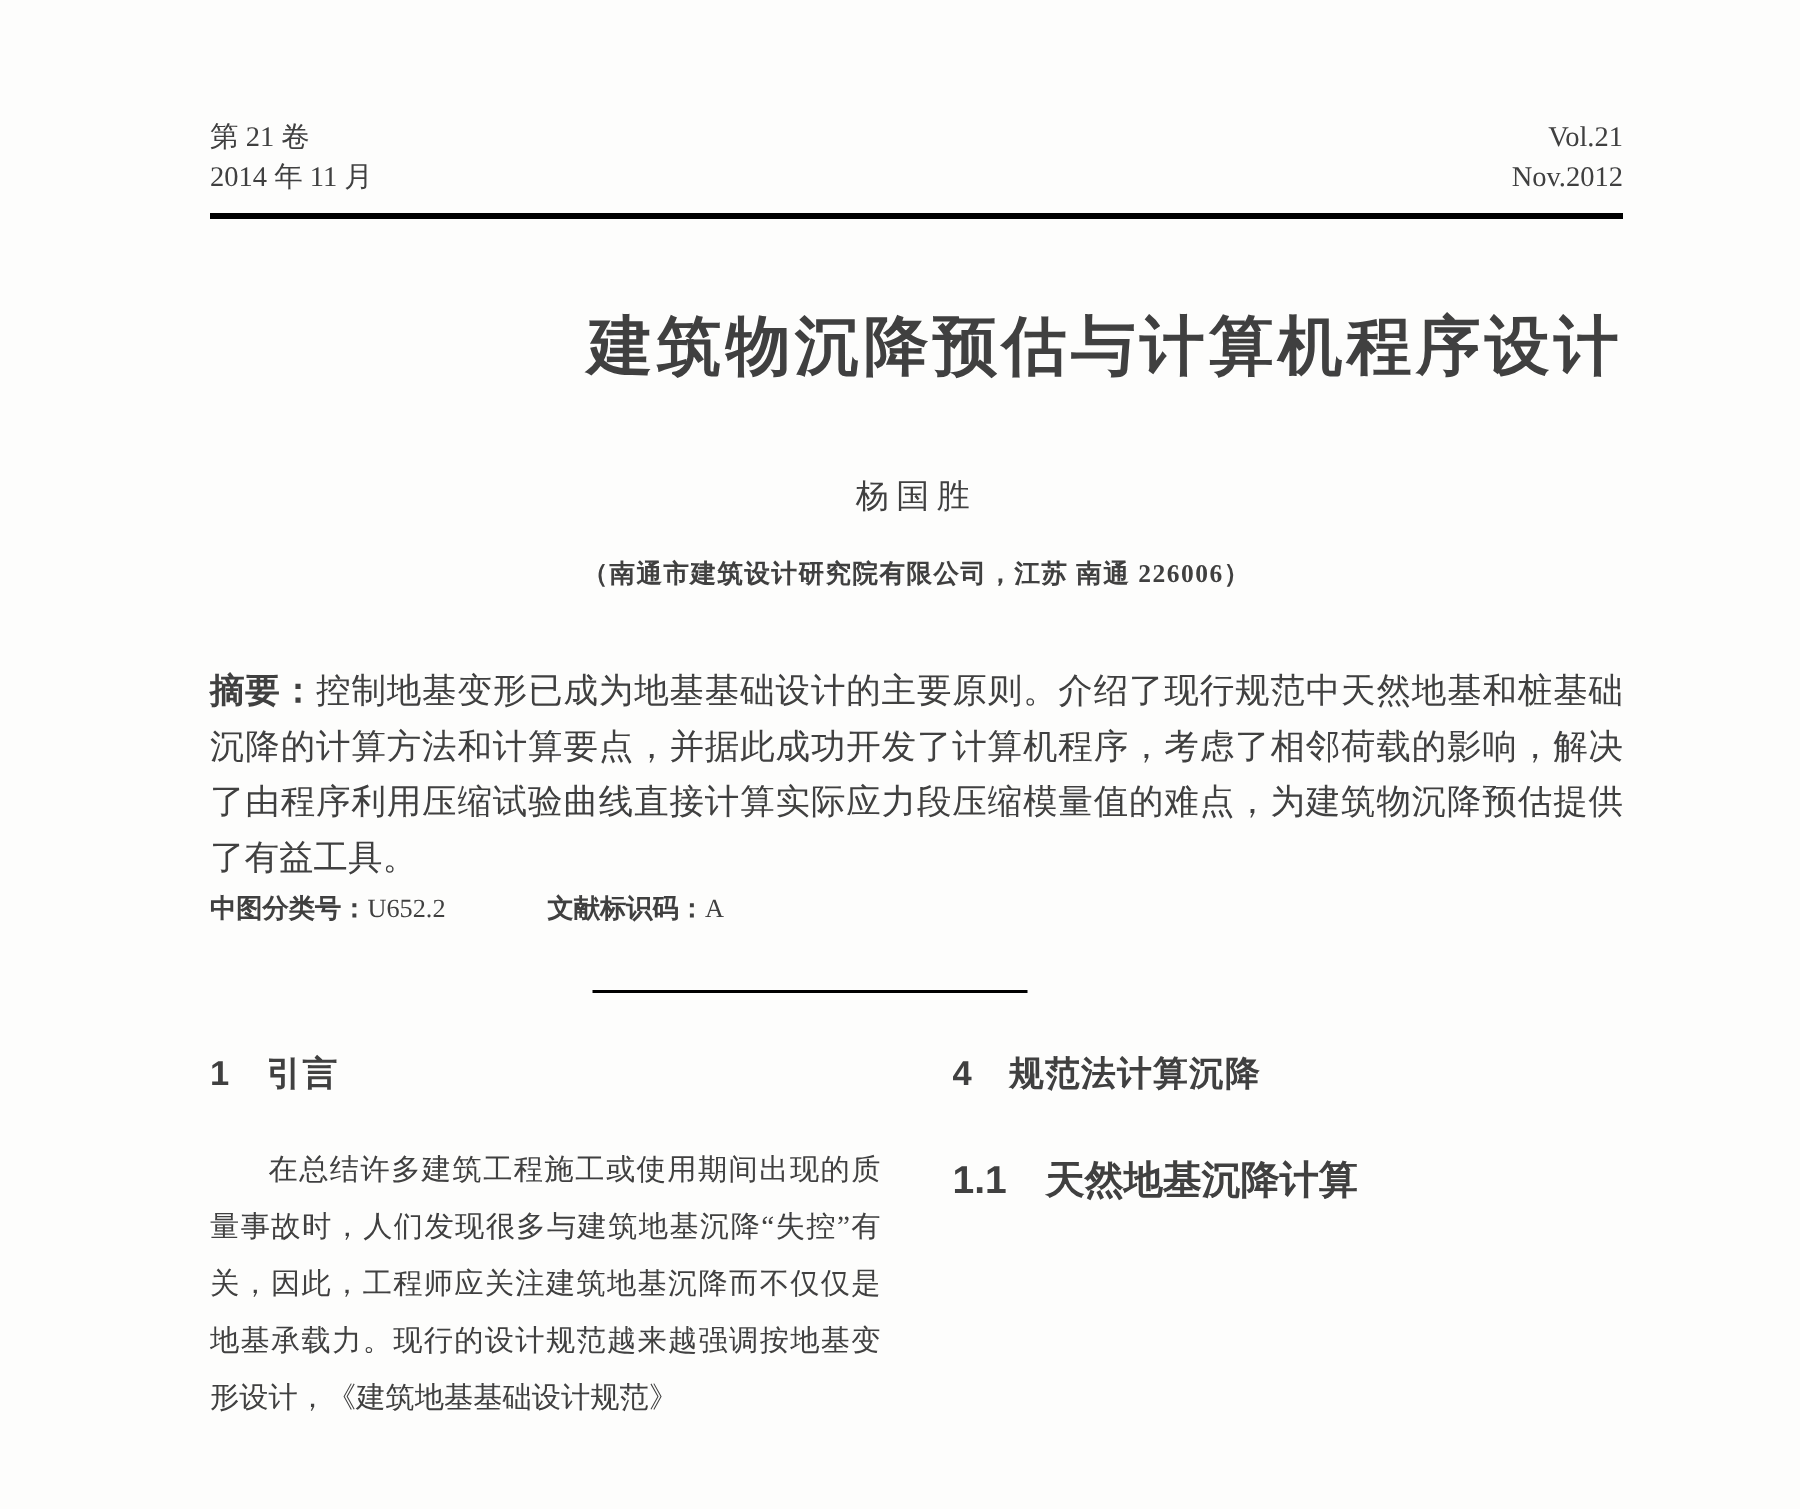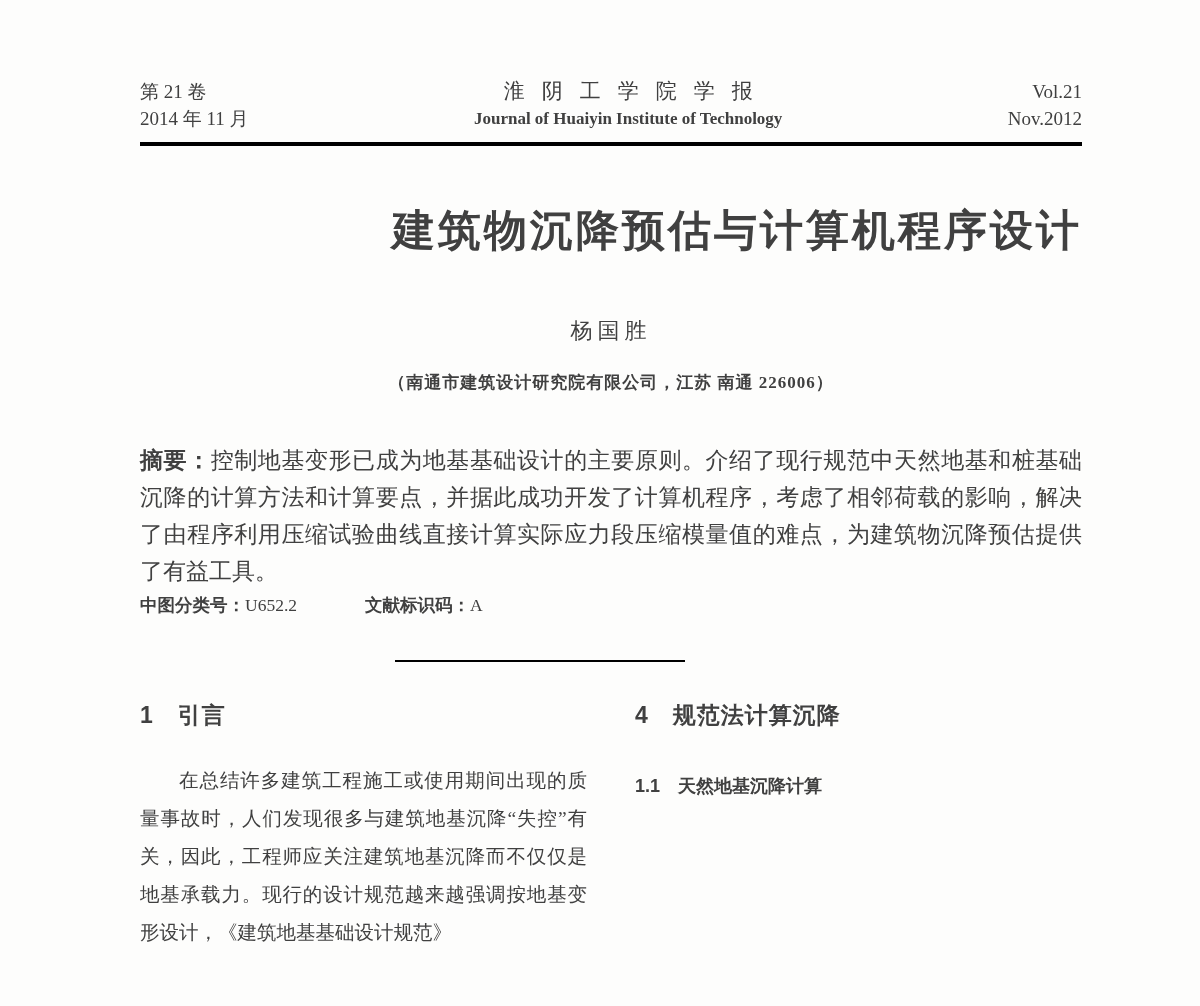--- a/index.html
+++ b/index.html
@@ -52,21 +52,21 @@
   .section-heading {
     font-family: "Liberation Sans", "DejaVu Sans", sans-serif;
     font-weight: bold;
     font-size: 23px;
     line-height: 30px;
     letter-spacing: 1px;
   }
   .sub-heading {
     font-family: "Liberation Sans", "DejaVu Sans", sans-serif;
     font-weight: bold;
-    font-size: 18px;
+    font-size: 26px;
     line-height: 28px;
     margin-top: 42px;
   }
   .body-para {
     font-size: 19.5px;
     line-height: 38px;
     text-align: justify;
     text-indent: 2em;
   }
   .col-left .body-para { margin-top: 32px; }
@@ -74,24 +74,20 @@
 </style>
 </head>
 <body>
 
 <div class="page">
 
   <header class="journal-header">
     <div class="hdr-block hdr-left">
       <div>第 21 卷</div>
       <div>2014 年 11 月</div>
-    </div>
-    <div class="hdr-center">
-      <div class="journal-cn">淮阴工学院学报</div>
-      <div class="journal-en">Journal of Huaiyin Institute of Technology</div>
     </div>
     <div class="hdr-block hdr-right">
       <div>Vol.21</div>
       <div>Nov.2012</div>
     </div>
   </header>
 
   <div class="header-rule"></div>
 
   <h1 class="article-title">建筑物沉降预估与计算机程序设计</h1>

